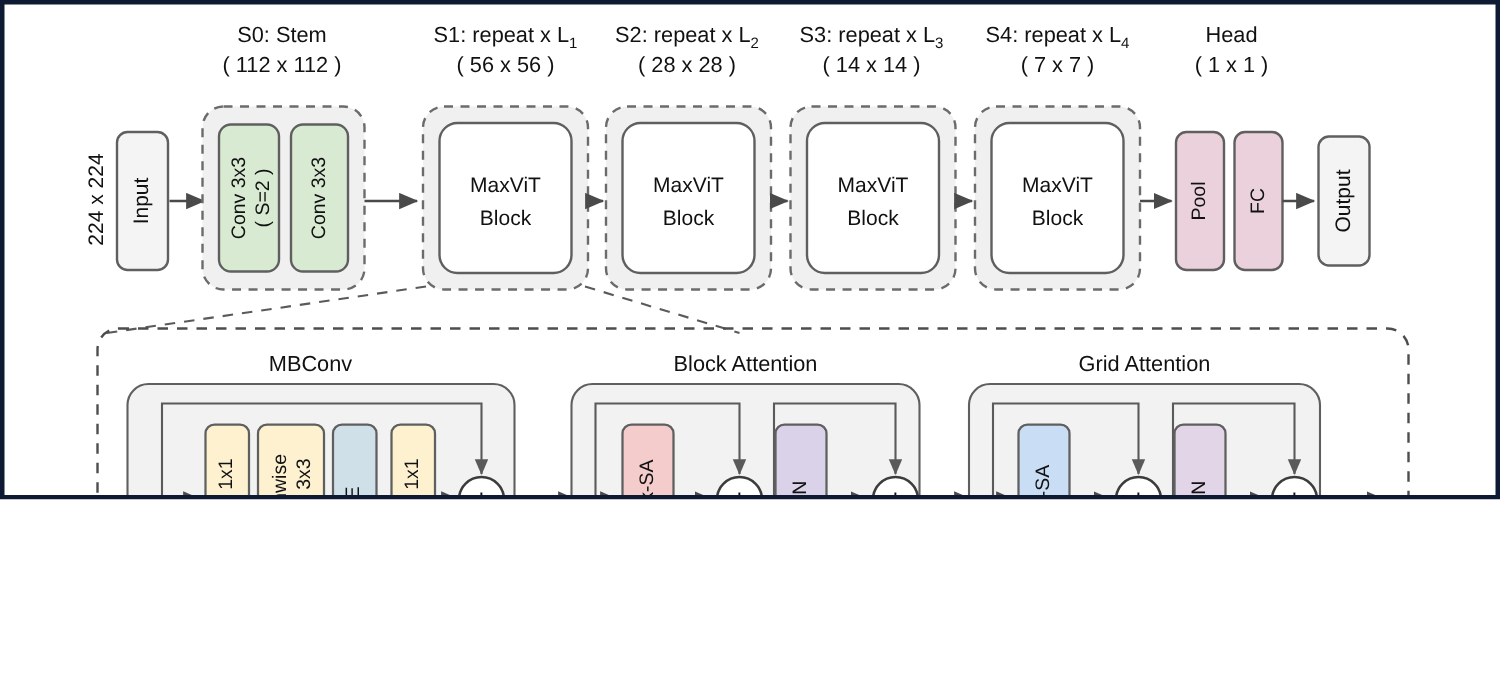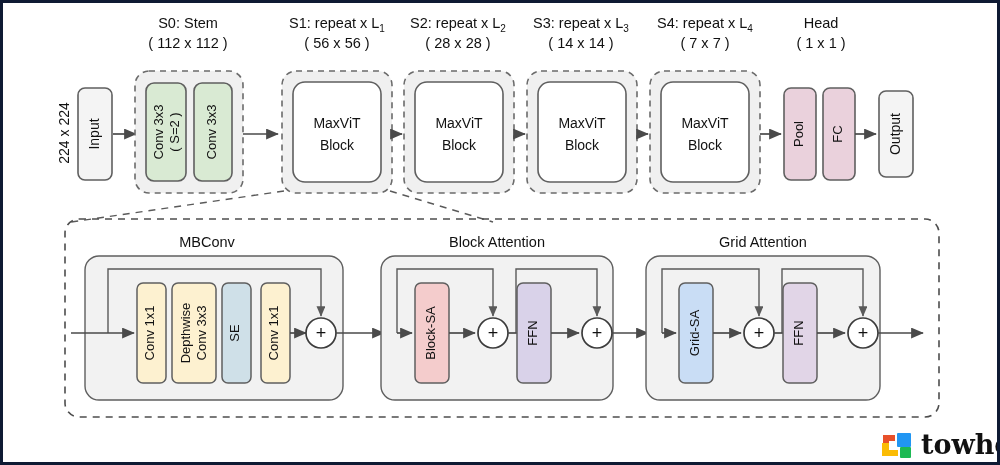--- a/index.html
+++ b/index.html
@@ -1,18 +1,18 @@
 <!DOCTYPE html>
 <html><head>
 <meta charset="utf-8">
 <style>
   html,body{margin:0;padding:0;background:#ffffff;}
   body{font-family:"Liberation Sans","DejaVu Sans",sans-serif;}
   #page{
-    position:relative;width:1000px;height:465px;background:#ffffff;
+    position:relative;width:1000px;height:333px;background:#ffffff;
     border:3px solid #0e1a33;box-sizing:border-box;overflow:hidden;
   }
   svg#diagram{position:absolute;left:0;top:0;width:1000px;height:465px;display:block;}
   text{font-family:"Liberation Sans","DejaVu Sans",sans-serif;fill:#111111;}
   .lbl{font-size:14.5px;text-anchor:middle;}
   .lbl-sub{font-size:10px;}
   .boxtxt{font-size:14px;text-anchor:middle;dominant-baseline:middle;}
   .boxtxt-sm{font-size:13px;text-anchor:middle;dominant-baseline:middle;}
   .sect{font-size:14.5px;text-anchor:middle;}
   .plus{font-size:18px;text-anchor:middle;dominant-baseline:middle;fill:#111;}

